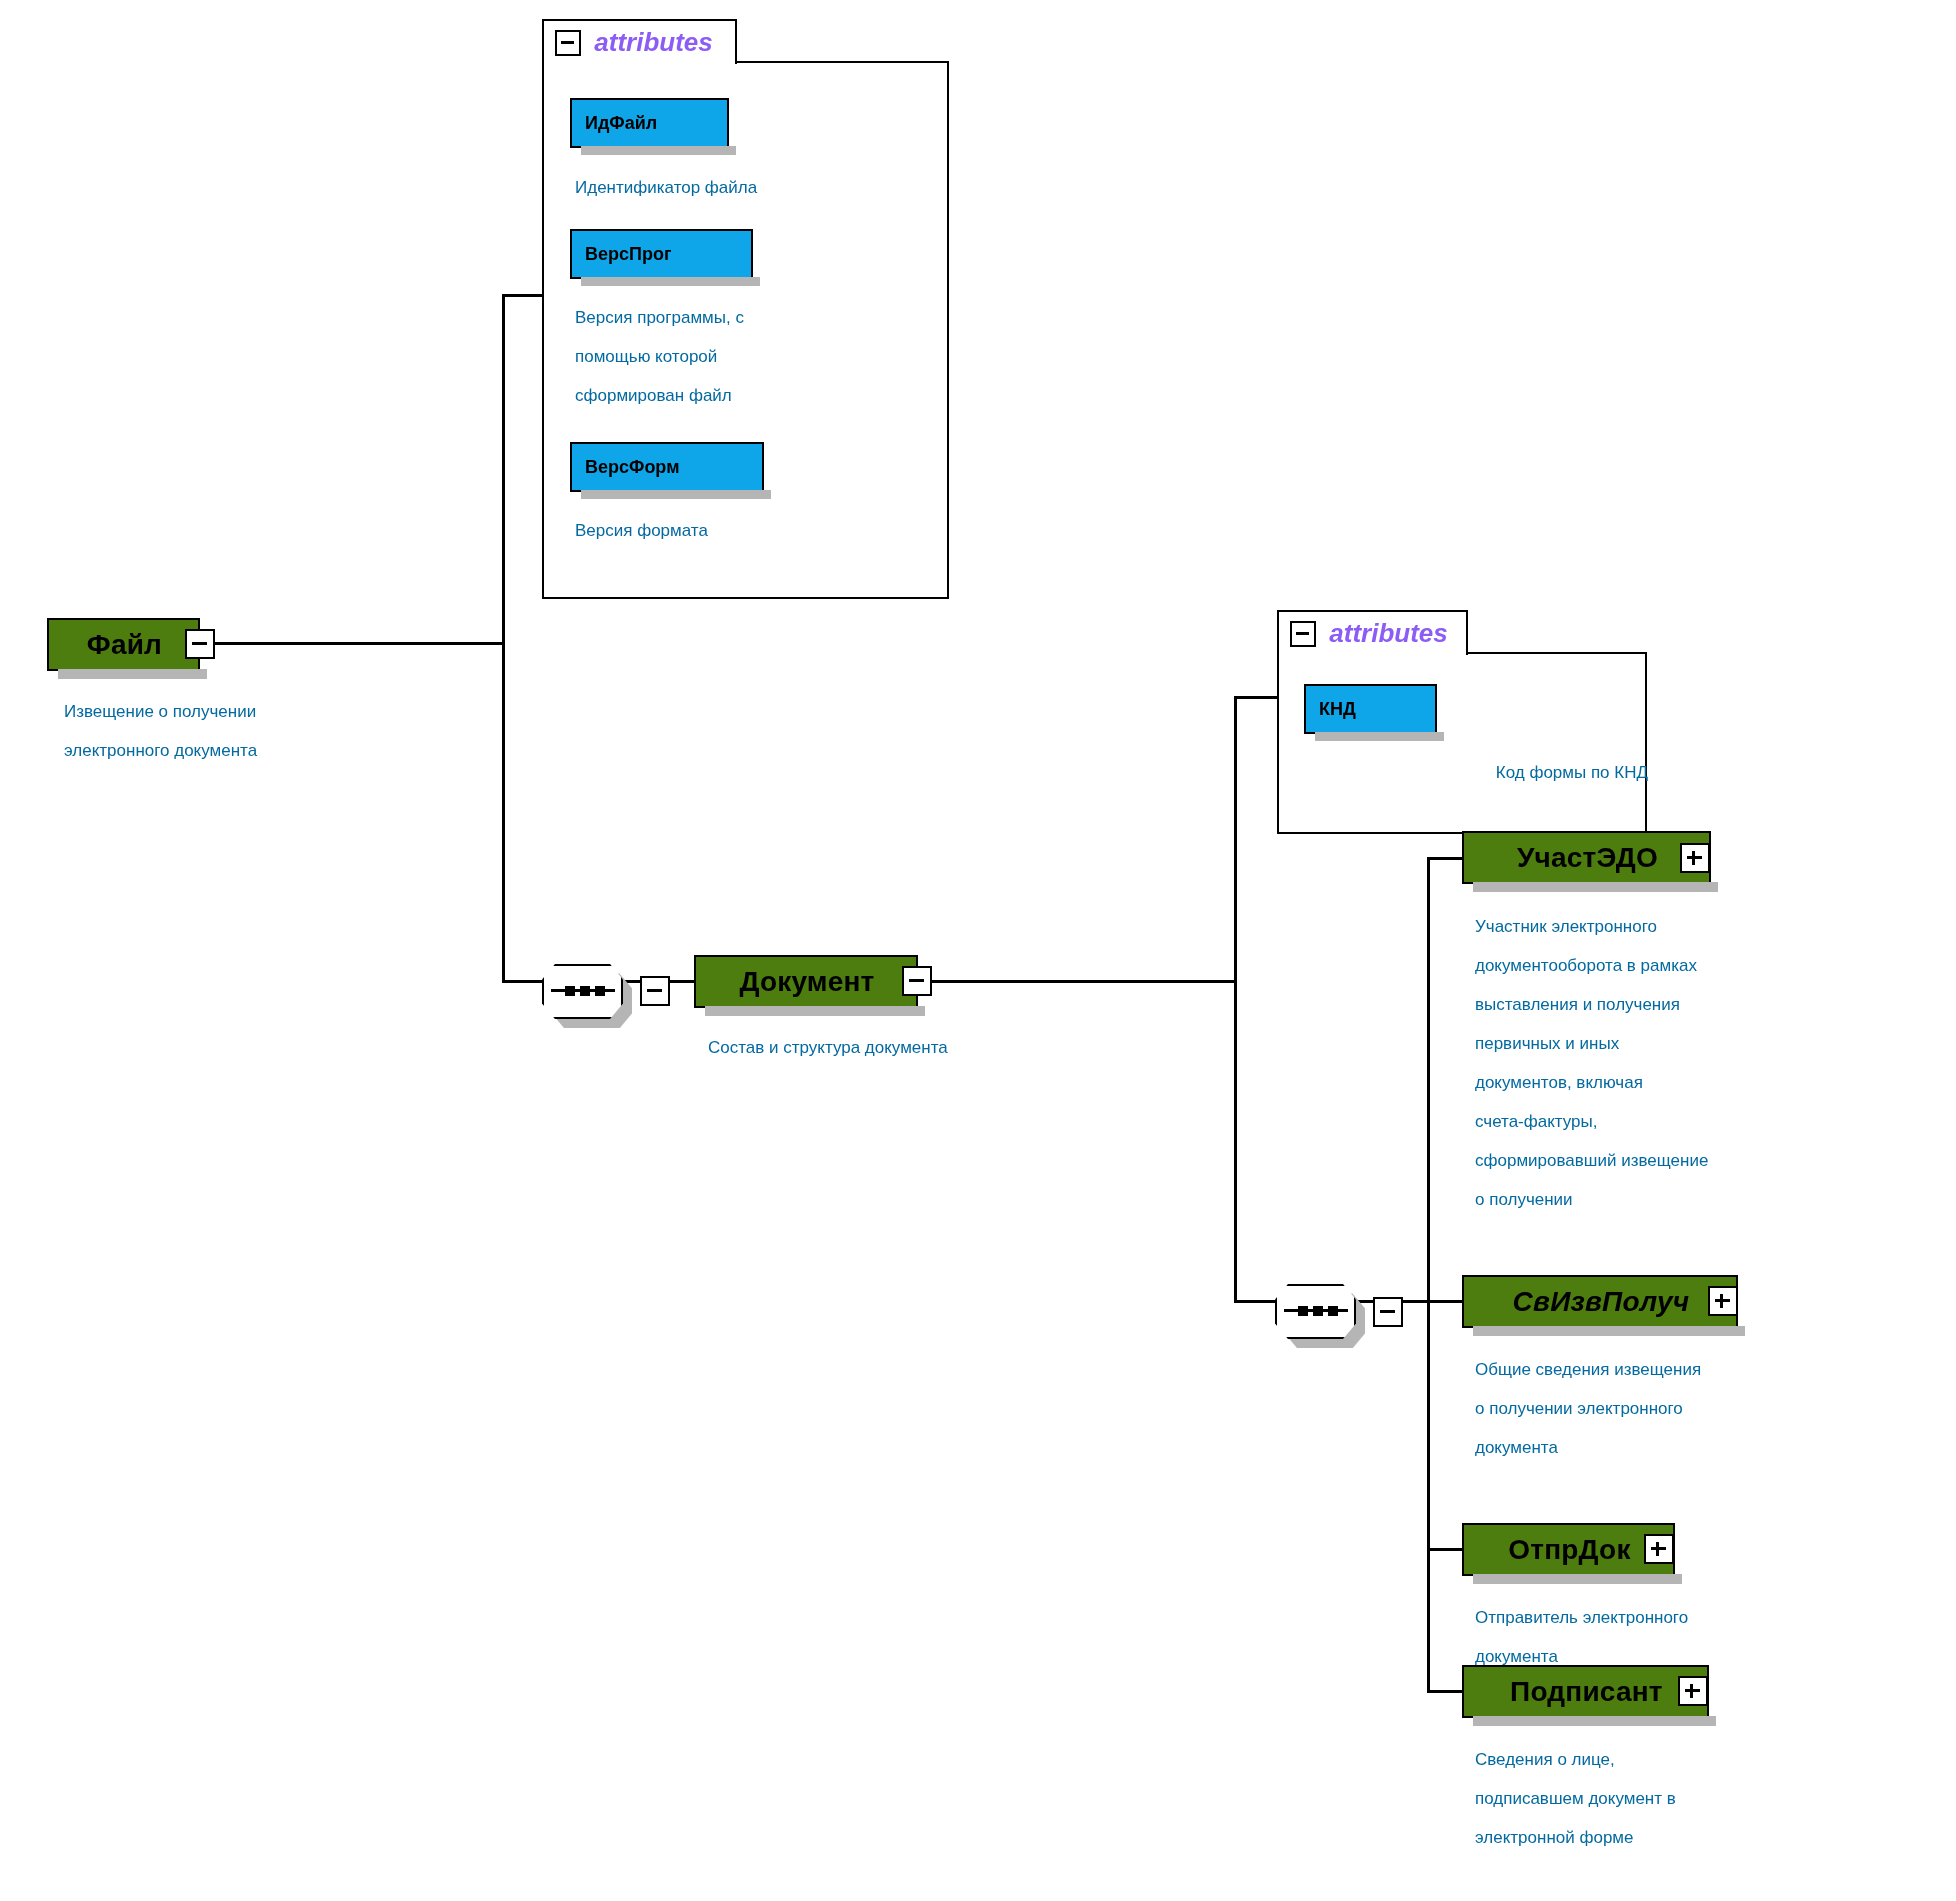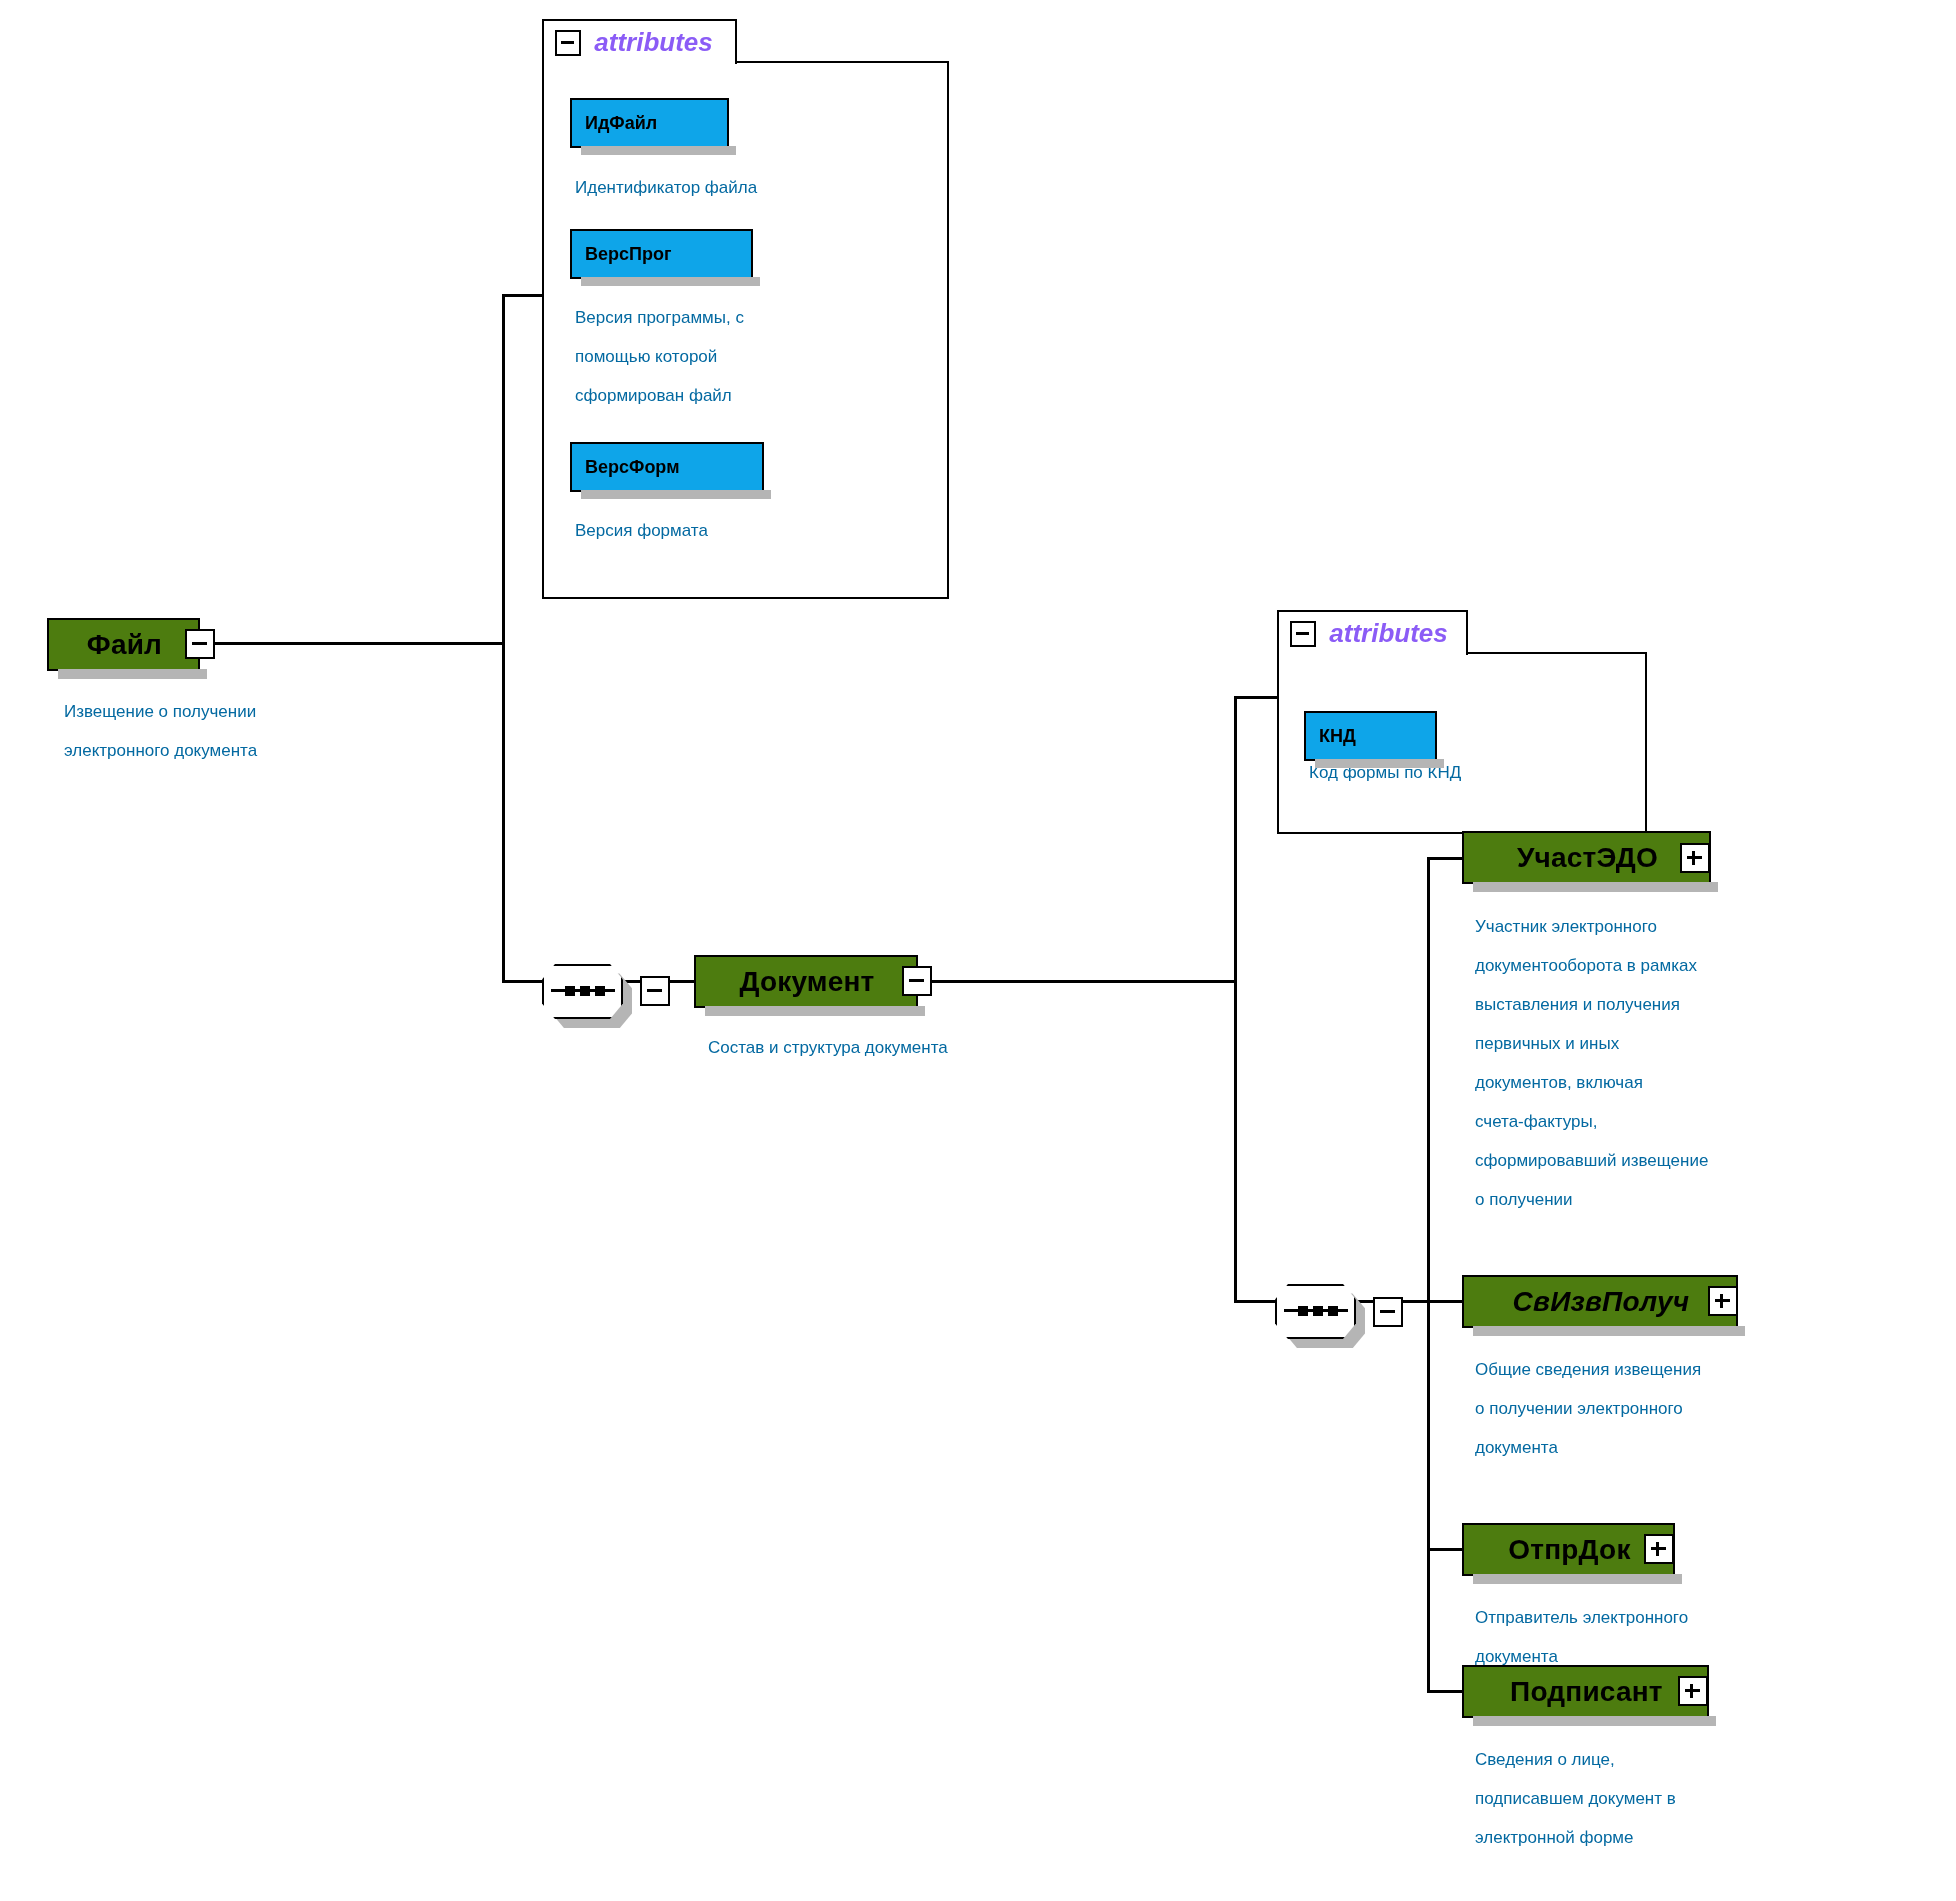--- a/index.html
+++ b/index.html
@@ -295,24 +295,24 @@
     <div class="tab" style="left:0px; top:0px; width:191px;">
       <span class="attrs-minus">
           <i></i>
         </span>
       <span class="attrs-title">attributes</span>
     </div>
     <div class="body" style="left:0px; top:42px; width:370px; height:182px;"></div>
     <div class="tab-merge" style="left:2.8px; top:40px; width:185px; height:6.6px;"></div>
   </div>
 
-  <div class="attr-box" style="left:1304px; top:684px; width:133px; height:50px;margin-top:27px;">
+  <div class="attr-box" style="left:1304px; top:684px; width:133px; height:50px;">
     <span class="label">КНД</span>
   </div>
-  <div class="desc" style="left:1309px; top:753px; width:339px;">Код формы по КНД</div>
+  <div class="desc" style="left:1309px; top:753px; width:339px;text-align:right;">Код формы по КНД</div>
 
   <div class="seq" style="left:1275px; top:1284px;">
     <div class="oct-shadow"></div>
     <div class="oct"></div>
     <div class="seq-line"></div>
     <div class="dot" style="left:22.6px;"></div>
     <div class="dot" style="left:38px;"></div>
     <div class="dot" style="left:53px;"></div>
   </div>
   <div class="pm" style="left:1373px; top:1297px;">

